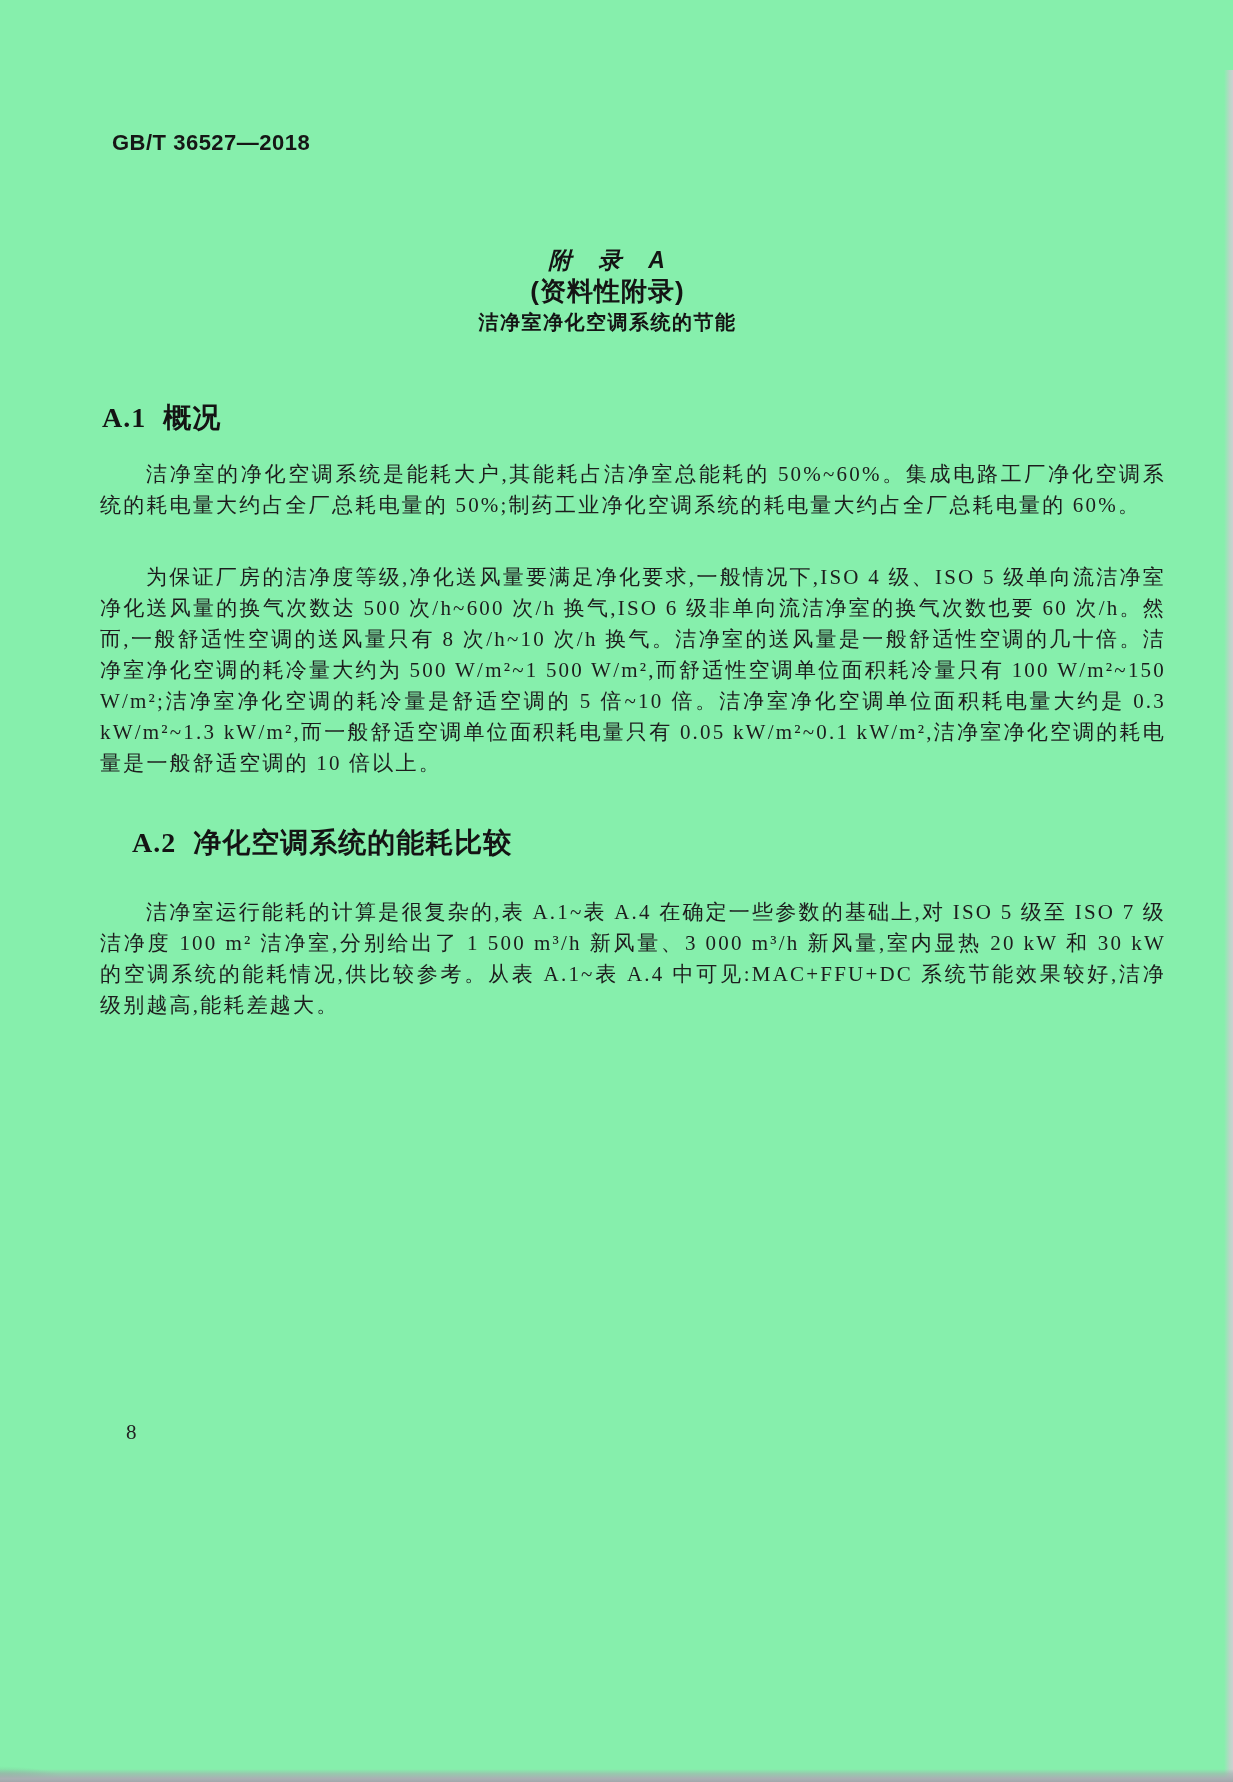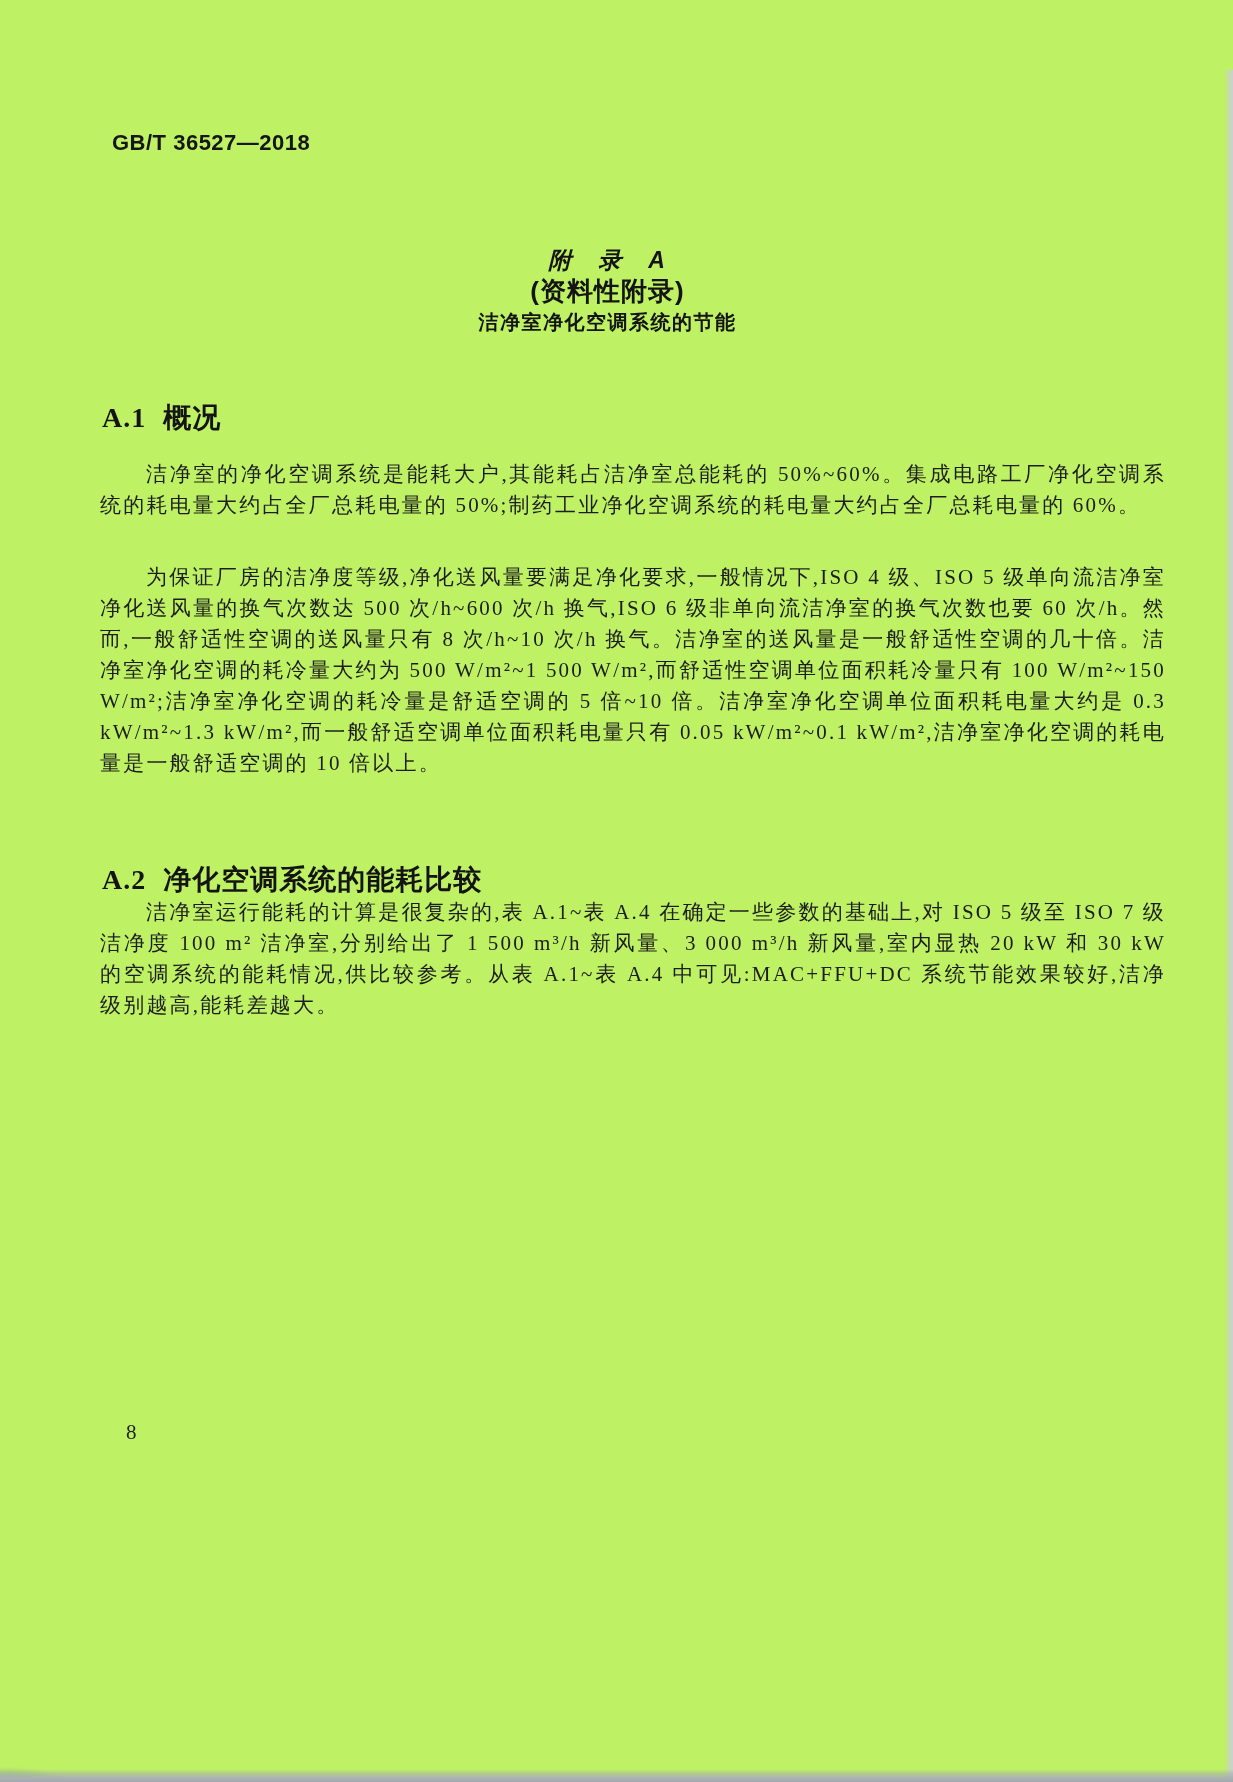--- a/index.html
+++ b/index.html
@@ -4,21 +4,21 @@
 <style>
   html, body {
     margin: 0;
     padding: 0;
     background: #ffffff;
   }
   .page {
     position: relative;
     width: 1233px;
     height: 1782px;
-    background: #bef264;
+    background: #86efac;
     overflow: hidden;
     font-family: "Liberation Serif", "DejaVu Serif", serif;
     color: #1c1c1c;
   }
 
   
   .scan-edge-bottom {
     position: absolute;
     left: 0; right: 0; bottom: 0;
     height: 13px;
@@ -88,21 +88,21 @@
     letter-spacing: 1px;
   }
   .sec-heading .sec-num {
     font-family: "Liberation Serif", "DejaVu Serif", serif;
     font-weight: bold;
   }
   .sec-heading .sec-title {
     margin-left: 17px;
   }
   .heading-a1 { top: 399px; }
-  .heading-a2 { top: 861px; }
+  .heading-a2 { top: 824px; margin-left: 30px; }
 
   
   .para {
     position: absolute;
     left: 100px;
     width: 1066px;
     font-size: 21px;
     line-height: 31px;
     letter-spacing: 2.2px;
     text-align: justify;

